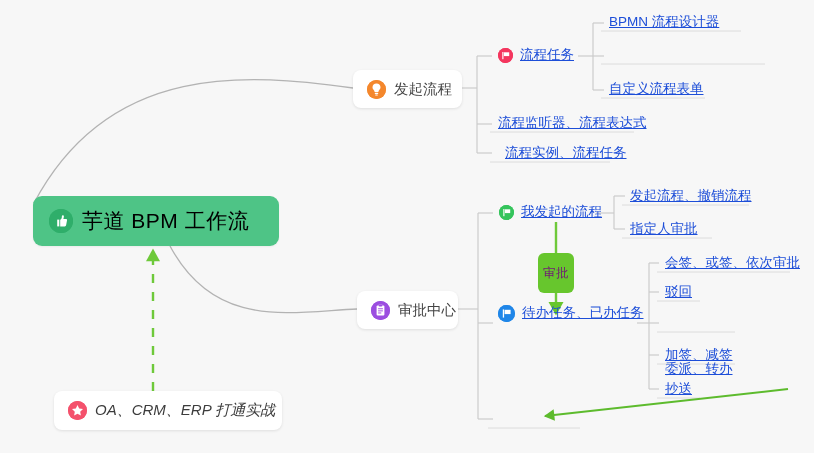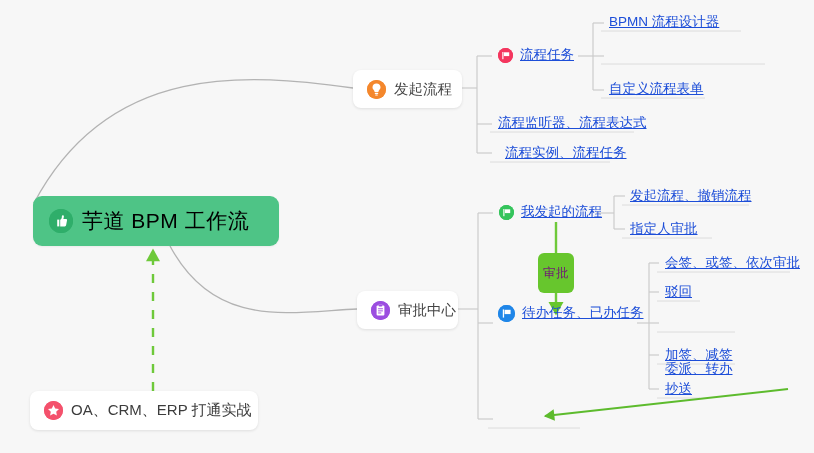--- a/index.html
+++ b/index.html
@@ -69,21 +69,21 @@
     white-space: nowrap;
   }
   .card .card-label {
     font-size: 14.5px;
     color: #444444;
     margin-left: 8px;
   }
 
   #node-process-mgmt { left: 353px; top: 70px; width: 109px; }
   #node-approval-center { left: 357px; top: 291px; width: 101px; }
-  #node-integration { left: 30px; top: 391px; width: 228px; height: 39px; }
+  #node-integration { left: 54px; top: 391px; width: 228px; height: 39px; font-style: italic; }
   #node-integration .card-label { font-size: 15px; color: #3c3c3c; }
 
   
   .leaf {
     position: absolute;
     font-size: 13.5px;
     color: #1d4ed8;
     white-space: nowrap;
     padding: 0 8px 5px 8px;
     box-sizing: border-box;

